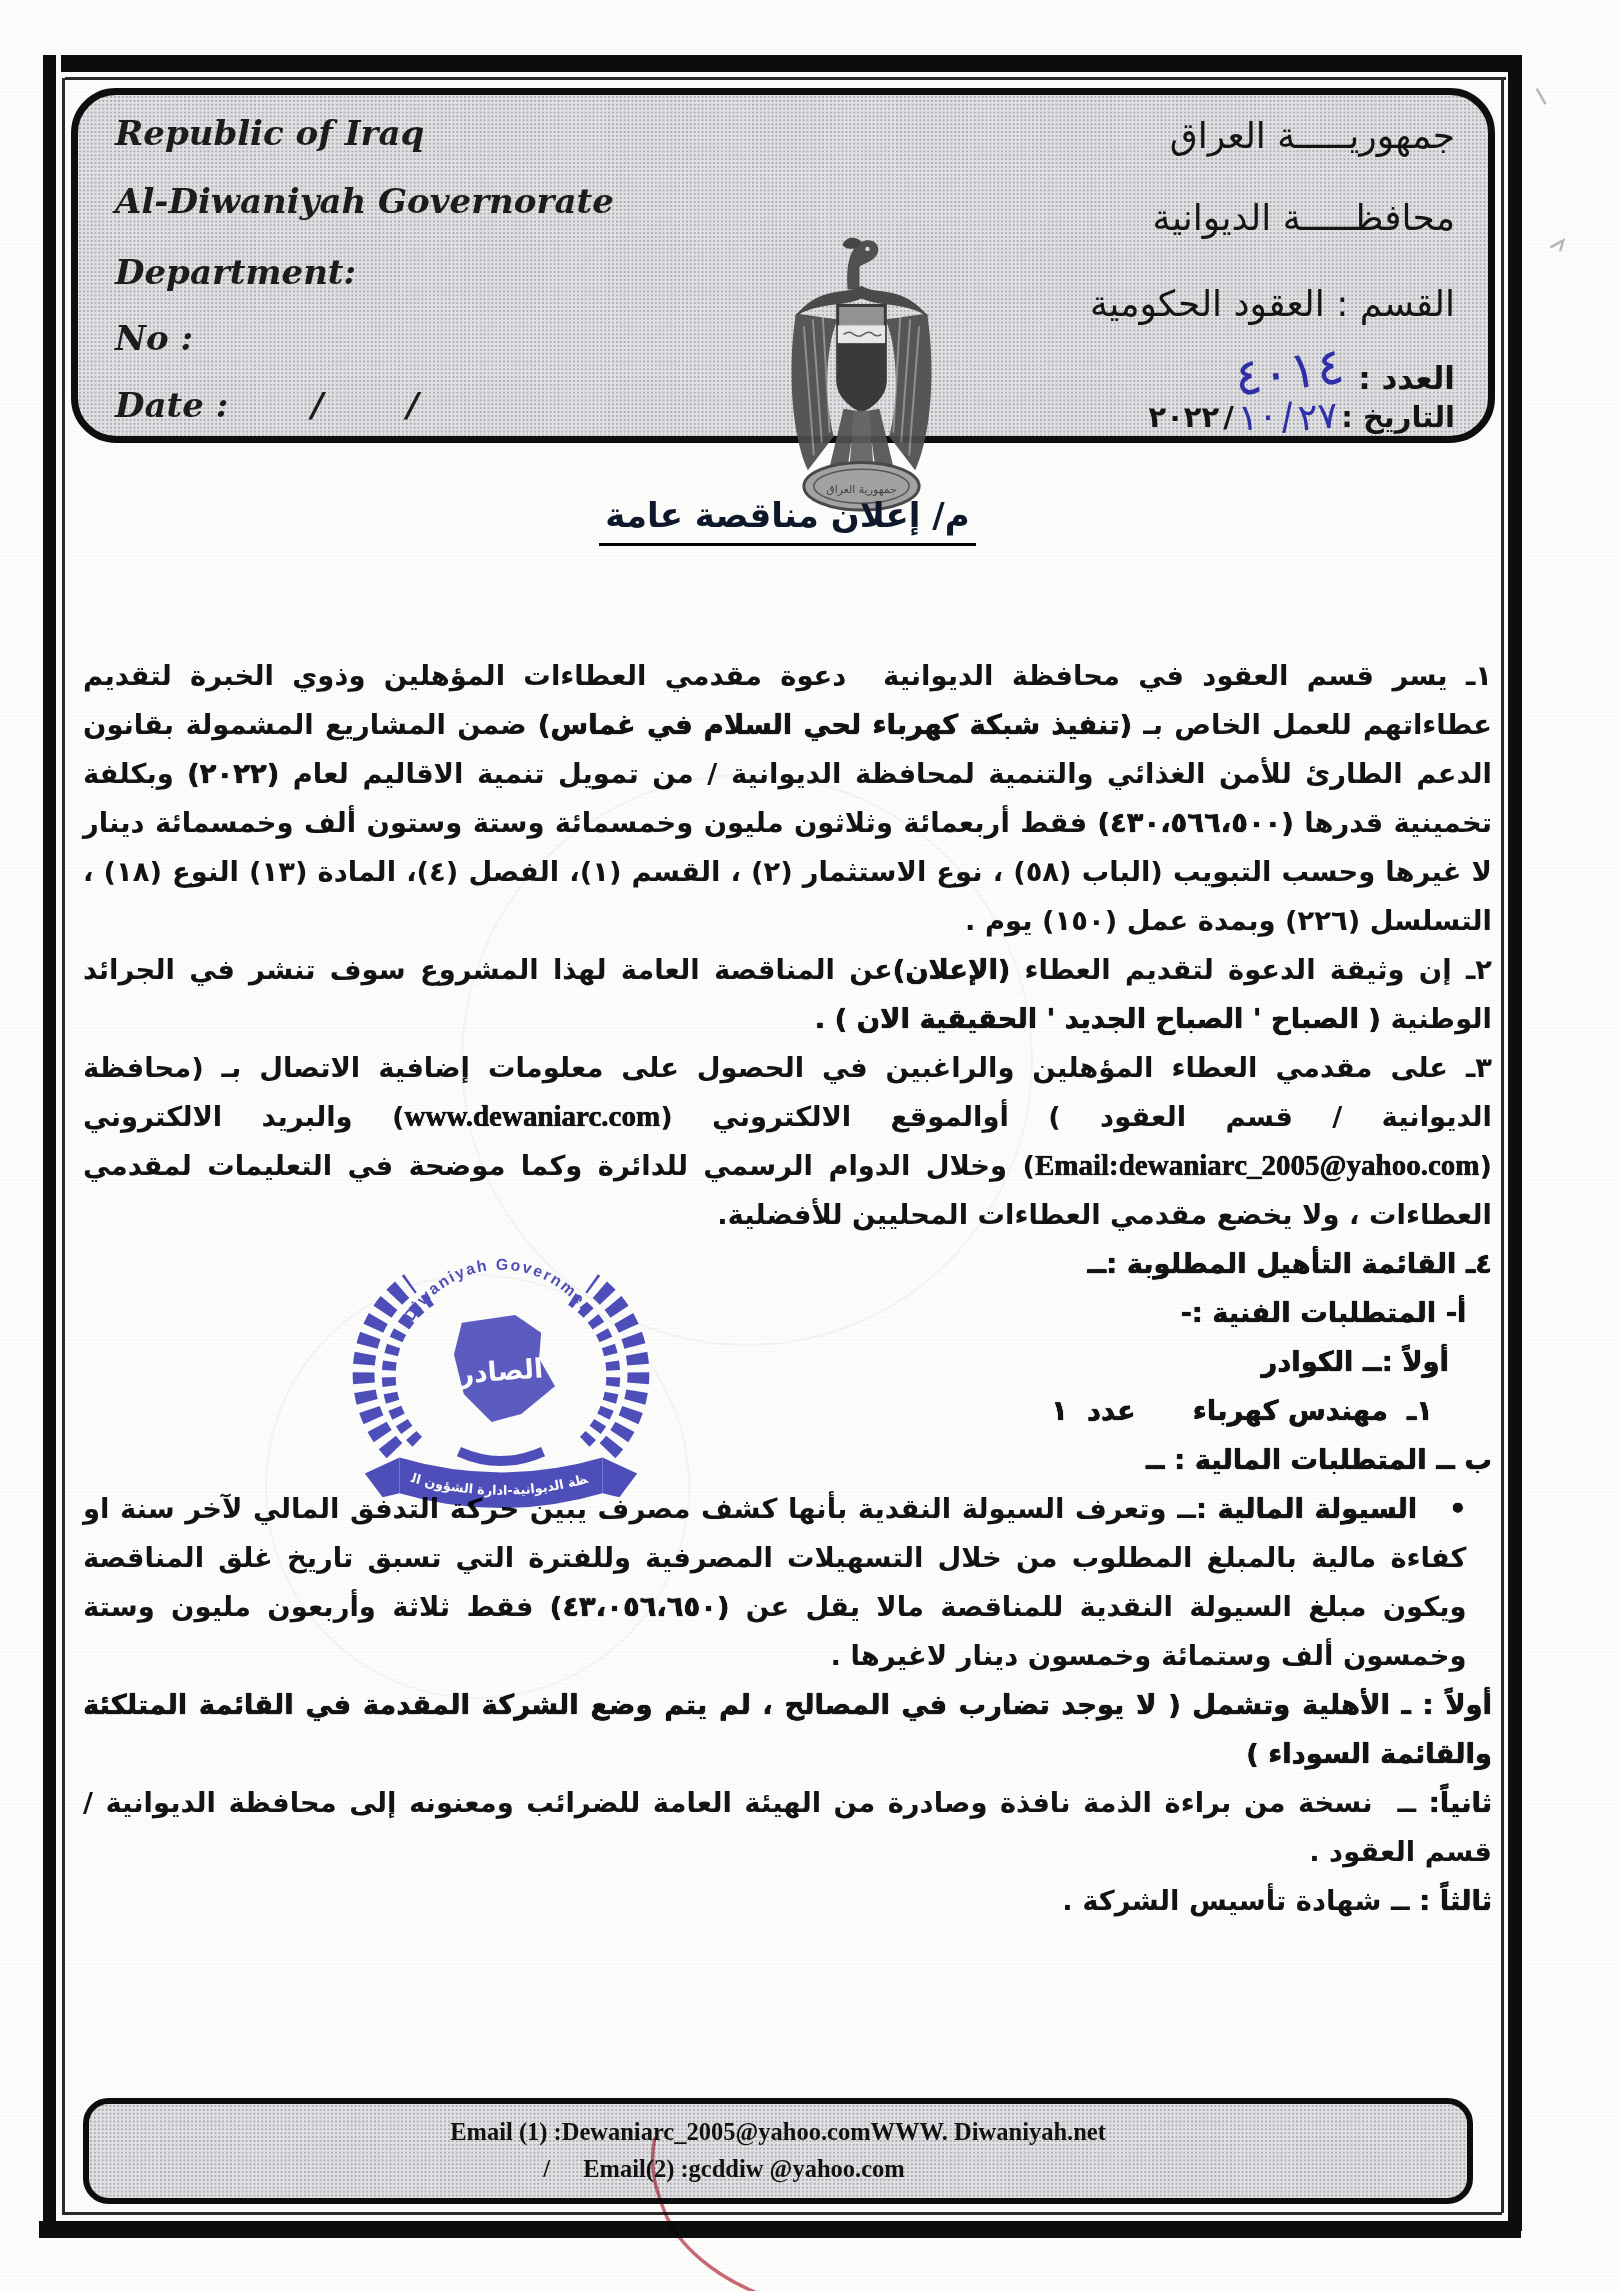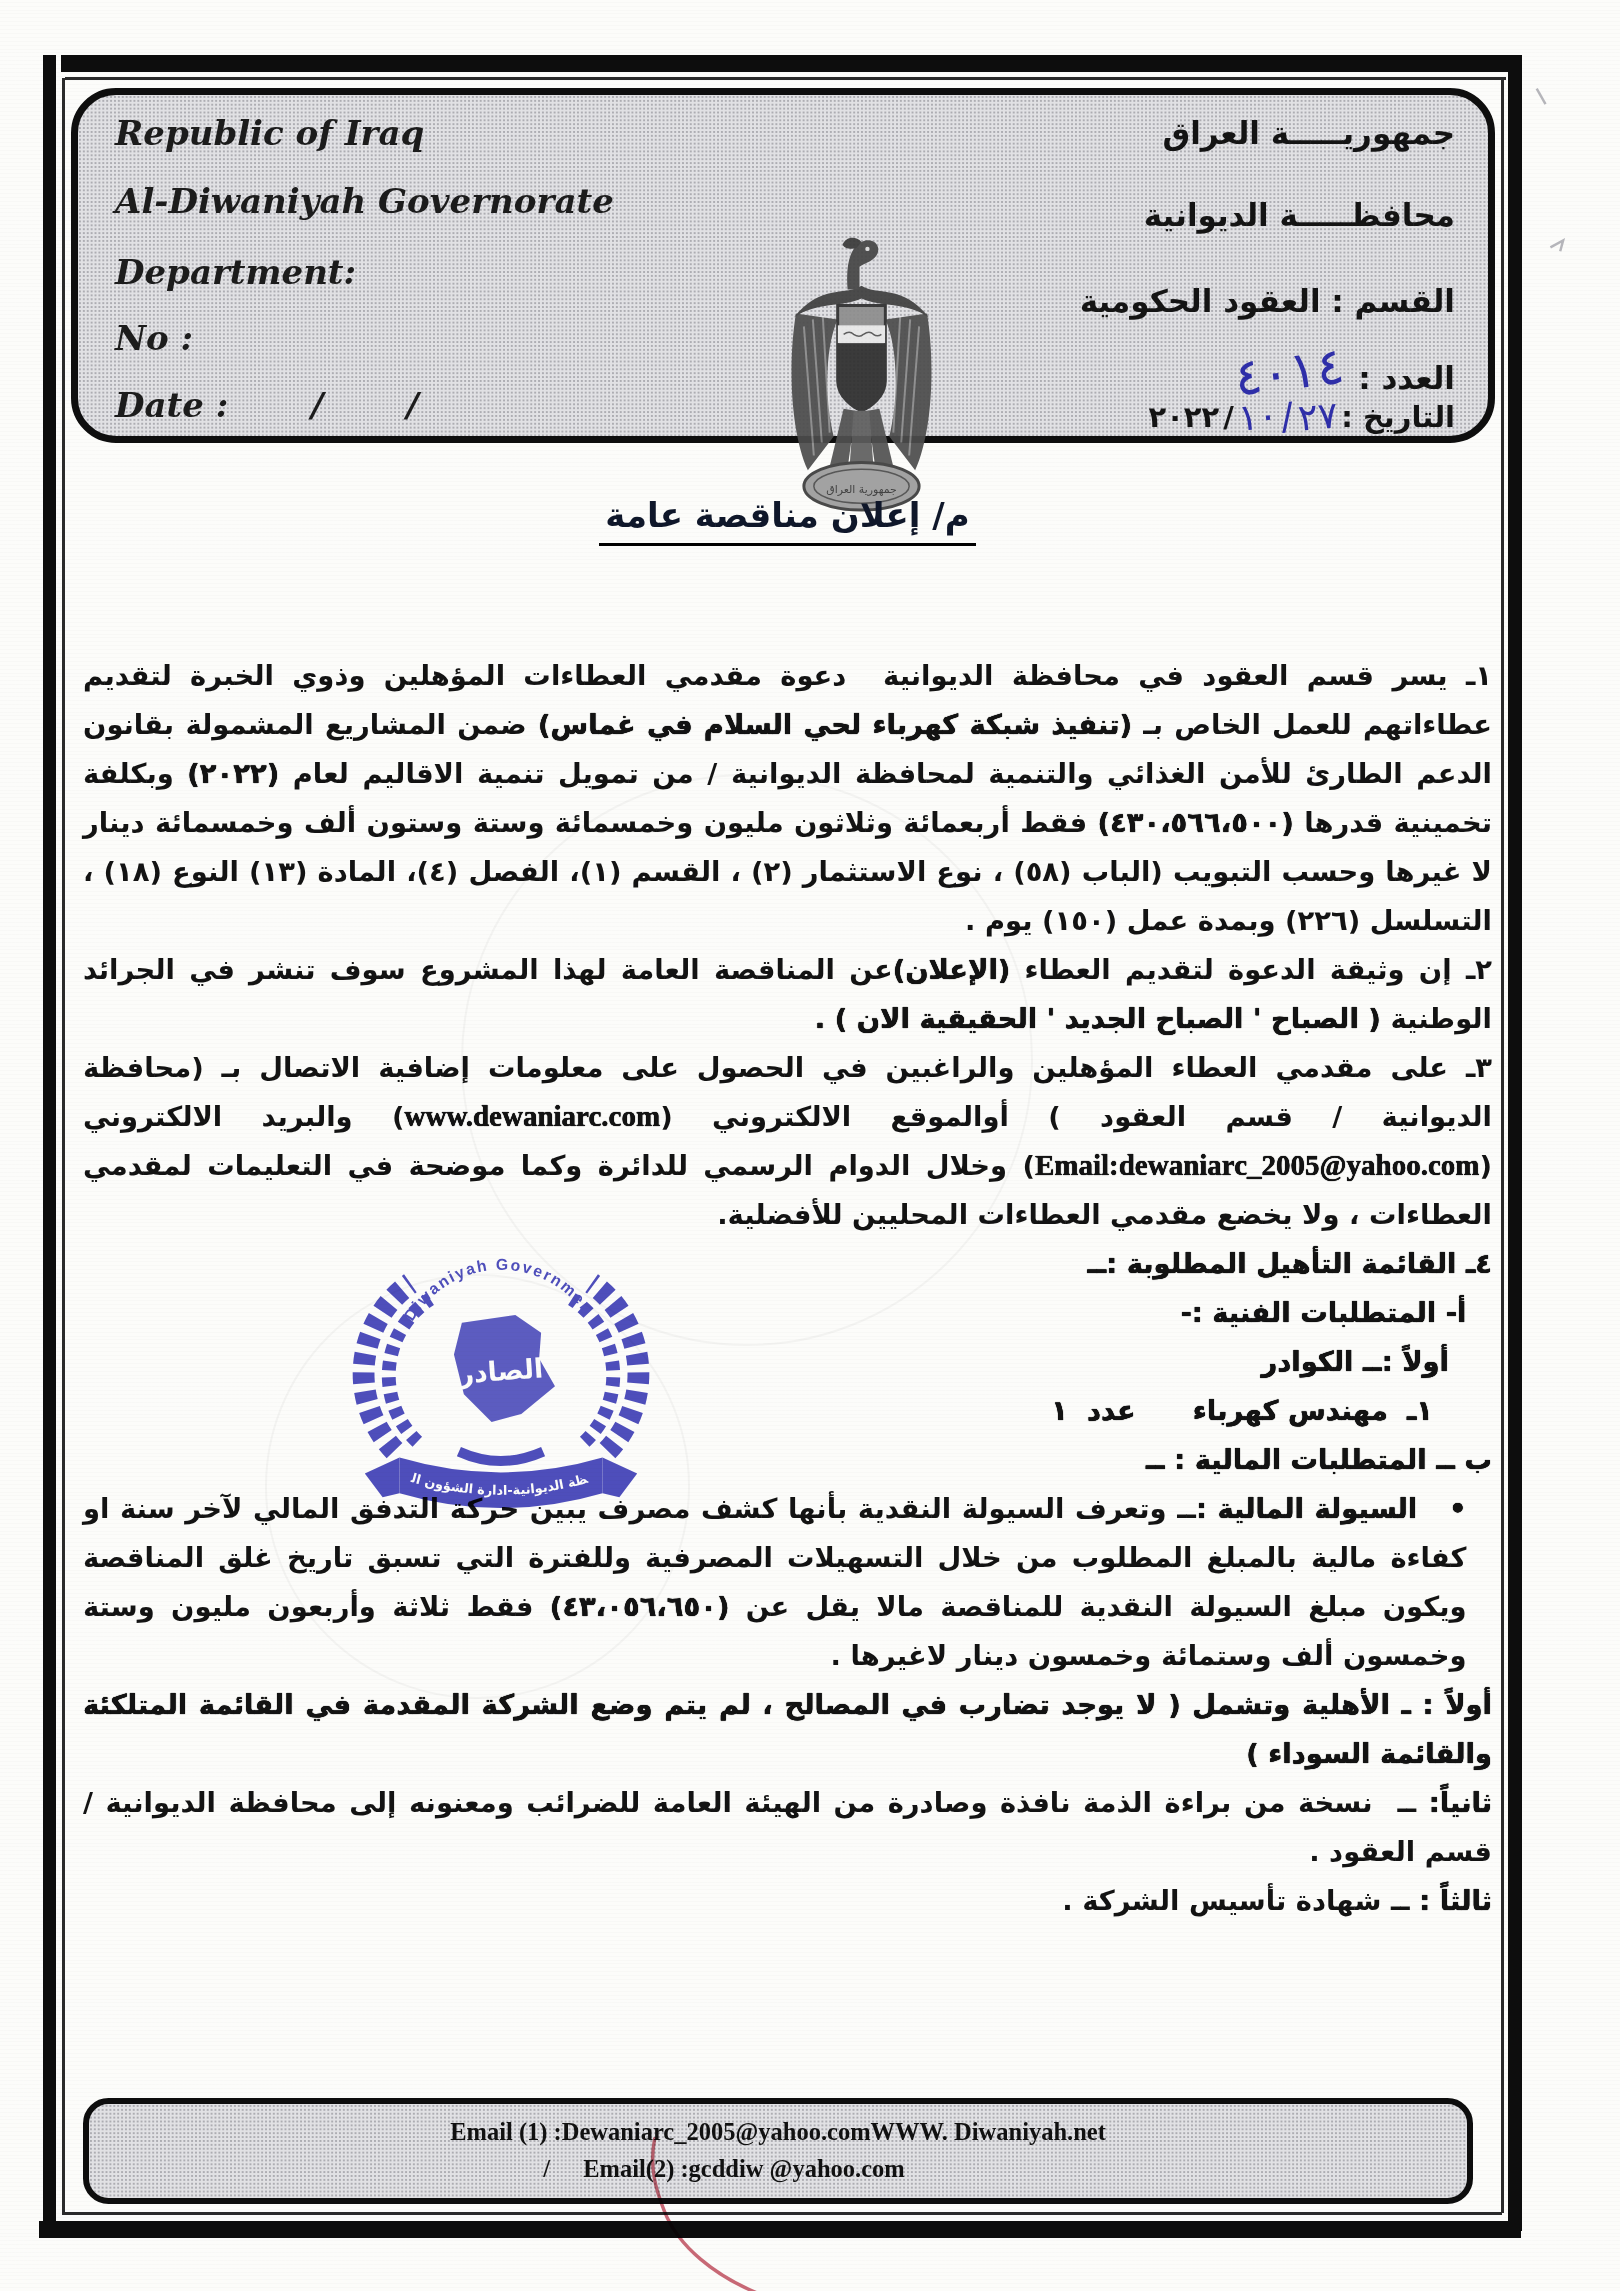--- a/index.html
+++ b/index.html
@@ -20,21 +20,21 @@
   .frame-bottom-thin{left:65px;top:2212px;width:1437px;height:2.9px;}
   
   .letterhead{position:absolute;left:71px;top:88px;width:1410px;height:341px;
       border:7.8px solid #0e0e0e;border-radius:45px;z-index:5;
       background-color:#e1e1e4;
       background-image:radial-gradient(rgba(110,110,118,.45) 1px,transparent 1.3px);
       background-size:3.9px 3.9px;}
   .lh-line{position:absolute;white-space:pre;}
   .lh-en{left:29px;font-family:"DejaVu Serif",serif;font-style:italic;font-weight:600;
       font-size:34px;color:#1c1c1c;margin-left:8px;}
-  .lh-ar{right:33px;text-align:center;font-weight:700;font-size:31px;color:#141414;direction:rtl;}
+  .lh-ar{right:33px;text-align:center;font-weight:400;font-size:36px;color:#141414;direction:rtl;}
   .en1{top:17.6px}.en2{top:86px}.en3{top:157px}.en4{top:223px}.en5{top:290px}
   .ar1{top:19.6px}.ar2{top:102px}.ar3{top:188px}
   .num-row{position:absolute;right:33px;top:253px;display:flex;flex-direction:row;direction:rtl;
       align-items:center;gap:13.7px;font-weight:700;font-size:31px;color:#141414;}
   .date-row{position:absolute;right:33px;top:300px;display:flex;flex-direction:row;direction:rtl;
       align-items:center;gap:3.9px;font-weight:700;font-size:29px;color:#141414;}
   .hand{color:#2e2ea8;font-weight:400;display:inline-block;}
   .hand-num{font-size:51px;transform:rotate(-7deg) translateY(-5.9px);}
   .hand-dm{font-size:37px;transform:rotate(-5deg);}
   .emblem{position:absolute;left:708px;top:137px;width:151px;height:290px;z-index:6;opacity:.92;}

